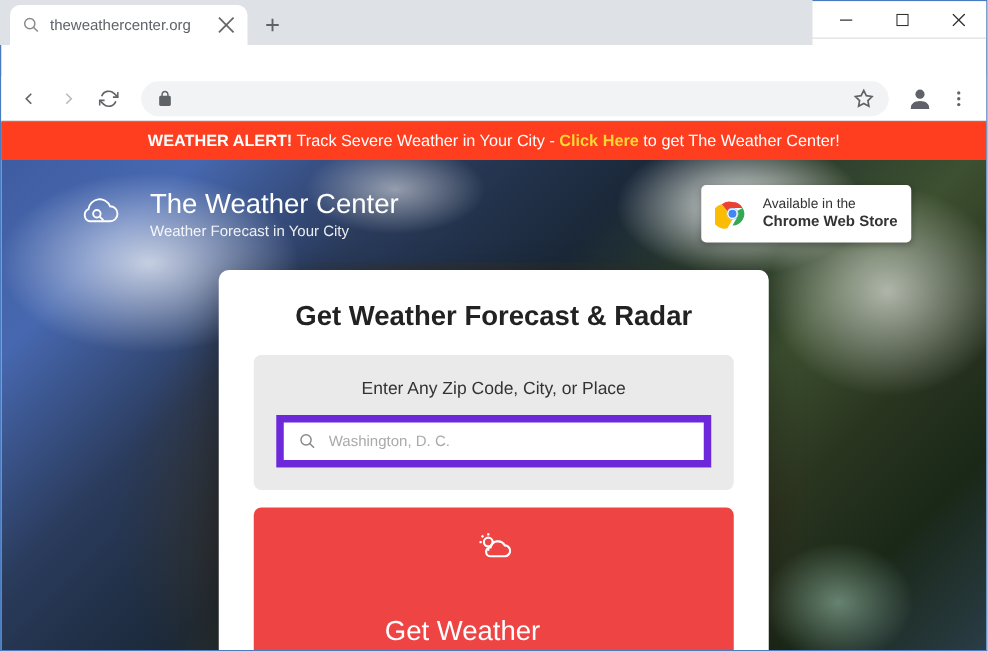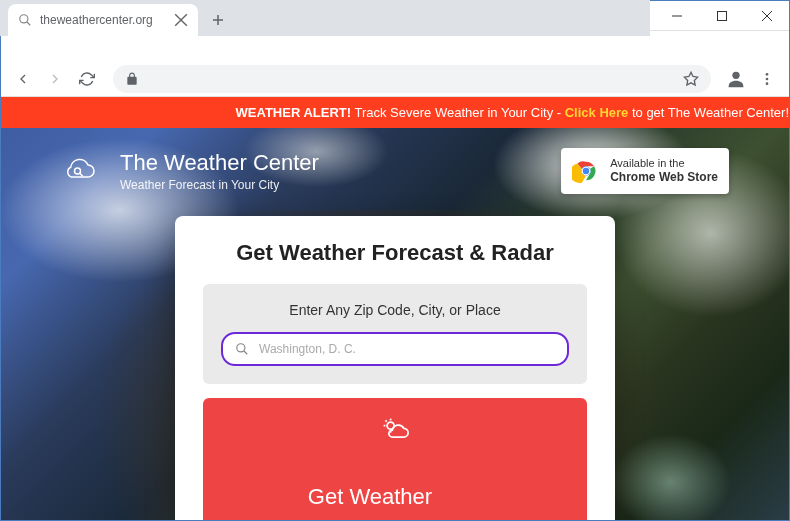--- a/index.html
+++ b/index.html
@@ -38,42 +38,42 @@
       radial-gradient(ellipse 180px 100px at 75% 15%, rgba(255,255,255,0.85) 0%, transparent 55%),
       radial-gradient(ellipse 160px 140px at 90% 30%, rgba(255,255,255,0.6) 0%, transparent 60%),
       radial-gradient(ellipse 100px 80px at 85% 85%, rgba(180,220,200,0.5) 0%, transparent 60%),
       radial-gradient(ellipse 120px 60px at 40% 12%, rgba(255,255,255,0.5) 0%, transparent 60%);
     }
     .bg-land { position: absolute; top: 25%; left: 10%; right: 15%; bottom: 0; background: 
       radial-gradient(ellipse 400px 350px at 50% 60%, rgba(45,35,20,0.85) 0%, rgba(60,50,30,0.7) 40%, transparent 70%);
     }
     
     
-    .alert-banner { background: #ff3d1f; color: #fff; padding: 8px 0; text-align: right; font-size: 13px; position: relative; z-index: 2; }
+    .alert-banner { background: #ff3d1f; color: #fff; padding: 8px 0; text-align: center; font-size: 13px; position: relative; z-index: 2; }
     .alert-banner b { font-weight: bold; }
     .alert-link { color: #ffd633; font-weight: bold; }
     
     
     .page-header { position: relative; z-index: 2; display: flex; align-items: center; justify-content: space-between; padding: 20px 60px 10px 60px; }
     .brand { display: flex; align-items: center; gap: 23px; }
     .brand-icon { width: 36px; height: 36px; }
     .brand-text { color: #fff; }
     .brand-title { font-size: 22px; font-weight: 300; }
     .brand-sub { font-size: 12px; opacity: 0.9; margin-top: 2px; }
     .store-badge { background: #fff; border-radius: 4px; padding: 8px 11px; display: flex; align-items: center; gap: 10px; box-shadow: 0 2px 6px rgba(0,0,0,0.3); }
     .chrome-logo { width: 28px; height: 28px; }
     .store-text { font-size: 11px; color: #333; line-height: 1.3; }
     .store-text strong { font-size: 12px; display: block; }
     
     
     .card { position: relative; z-index: 2; background: #fff; border-radius: 8px; width: 440px; margin: 12px auto 0; padding: 24px 28px 28px; box-shadow: 0 8px 30px rgba(0,0,0,0.3); }
     .card-title { text-align: center; font-size: 22px; font-weight: bold; color: #222; margin-bottom: 18px; }
     .input-section { background: #eaeaea; border-radius: 6px; padding: 18px 18px; }
     .input-label { text-align: center; color: #333; font-size: 14px; margin-bottom: 14px; }
-    .search-field { background: #fff; border: 2px solid #6d28d9; border-radius: 14px; display: flex; align-items: center; padding: 8px 12px; }
+    .search-field { background: #fff; border: 6px solid #6d28d9; border-radius: 0; display: flex; align-items: center; padding: 8px 12px; }
     .search-field svg { width: 14px; height: 14px; margin-right: 10px; color: #888; }
     .search-field input { border: none; outline: none; flex: 1; font-size: 12px; color: #333; }
     .search-field input::placeholder { color: #aaa; }
     .get-btn { background: #ef4444; color: #fff; border: none; border-radius: 6px; width: 100%; padding: 18px 0; font-size: 22px; font-weight: 500; margin-top: 14px; display: flex; align-items: center; justify-content: center; gap: 40px; cursor: pointer; flex-direction: column; }
     .get-btn .weather-icon { width: 28px; height: 28px; }
     .get-btn-text { flex: 0 0 auto; margin-right: 50px; }
   </style>
 </head>
 <body>
 

